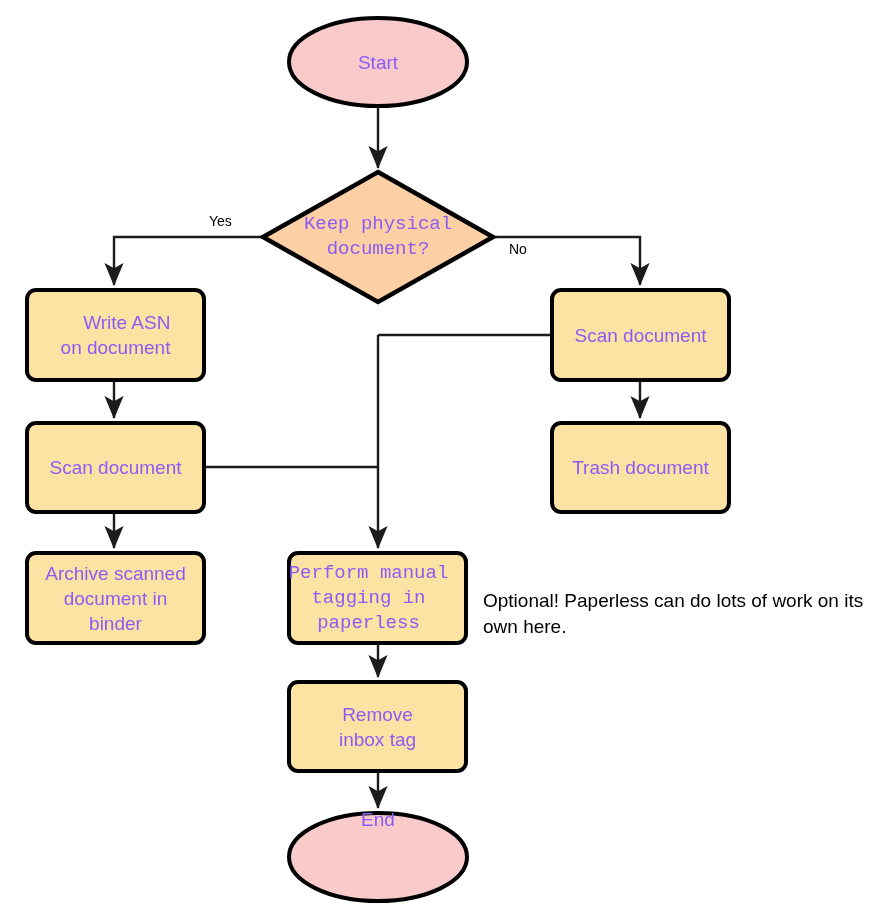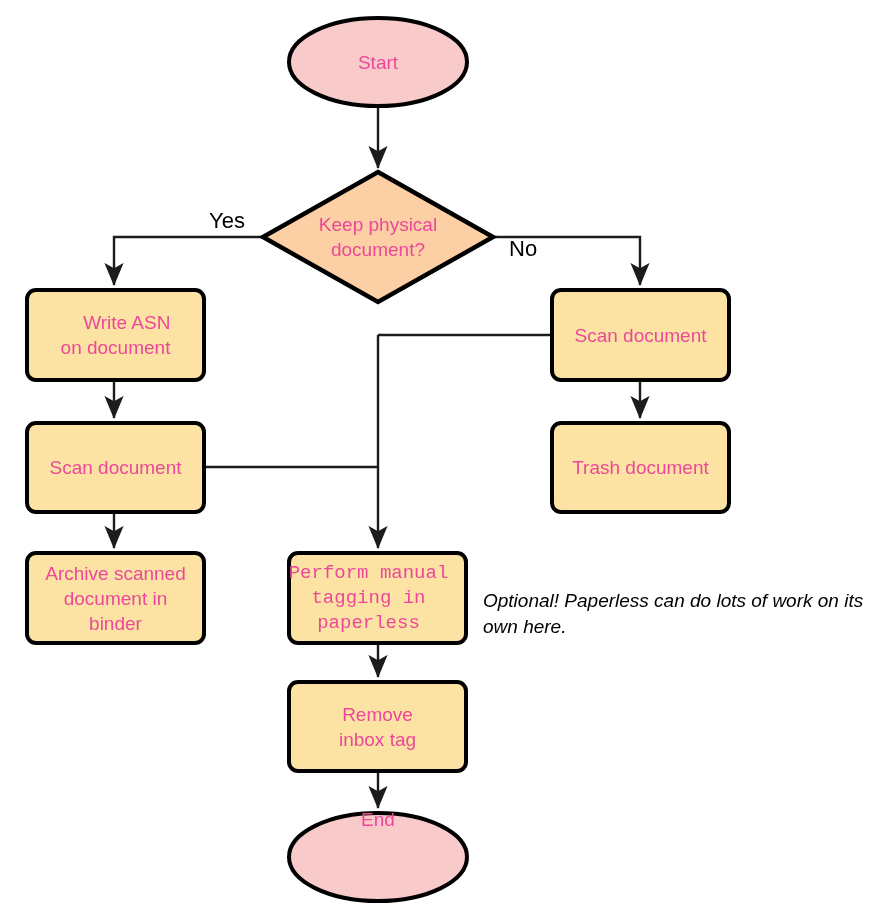--- a/index.html
+++ b/index.html
@@ -20,39 +20,38 @@
     top: 0;
     width: 888px;
     height: 907px;
   }
   .node-label {
     position: absolute;
     display: flex;
     align-items: center;
     justify-content: center;
     text-align: center;
-    color: #ec4899;
+    color: #8b5cf6;
     font-family: "Liberation Sans", sans-serif;
     font-size: 19px;
     line-height: 25px;
     pointer-events: none;
     white-space: pre-line;
   }
   .edge-label {
     position: absolute;
     color: #000000;
     font-family: "Liberation Sans", sans-serif;
-    font-size: 22px;
+    font-size: 14px;
     line-height: 20px;
   }
   .annotation {
     position: absolute;
     color: #000000;
     font-family: "Liberation Sans", sans-serif;
-    font-style: italic;
     font-size: 19px;
     line-height: 26px;
     width: 405px;
   }
 </style>
 </head>
 <body>
 
 <svg id="canvas" viewBox="0 0 888 907" xmlns="http://www.w3.org/2000/svg">
   <defs>
@@ -105,21 +104,21 @@
     <rect x="289" y="553" width="177" height="90" rx="9" ry="9" fill="#fce3a4" stroke-width="4"></rect>
 
     <rect x="289" y="682" width="177" height="89" rx="9" ry="9" fill="#fce3a4" stroke-width="4"></rect>
 
     <ellipse cx="378" cy="857" rx="89" ry="44" fill="#f9caca" stroke-width="4"></ellipse>
   </g>
 </svg>
 
 <div class="node-label" style="left:289px; top:18px; width:178px; height:88px;">Start</div>
 
-<div class="node-label" style="left:263px; top:172px; width:230px; height:130px;">Keep physical
+<div class="node-label" style="left:263px; top:172px; width:230px; height:130px;font-family:Liberation Mono, monospace;">Keep physical
 document?</div>
 
 <div class="node-label" style="left:27px; top:290px; width:177px; height:90px;text-align:right;">Write ASN
 on document</div>
 
 <div class="node-label" style="left:27px; top:423px; width:177px; height:89px;">Scan document</div>
 
 <div class="node-label" style="left:27px; top:553px; width:177px; height:90px;">Archive scanned
 document in
 binder</div>

